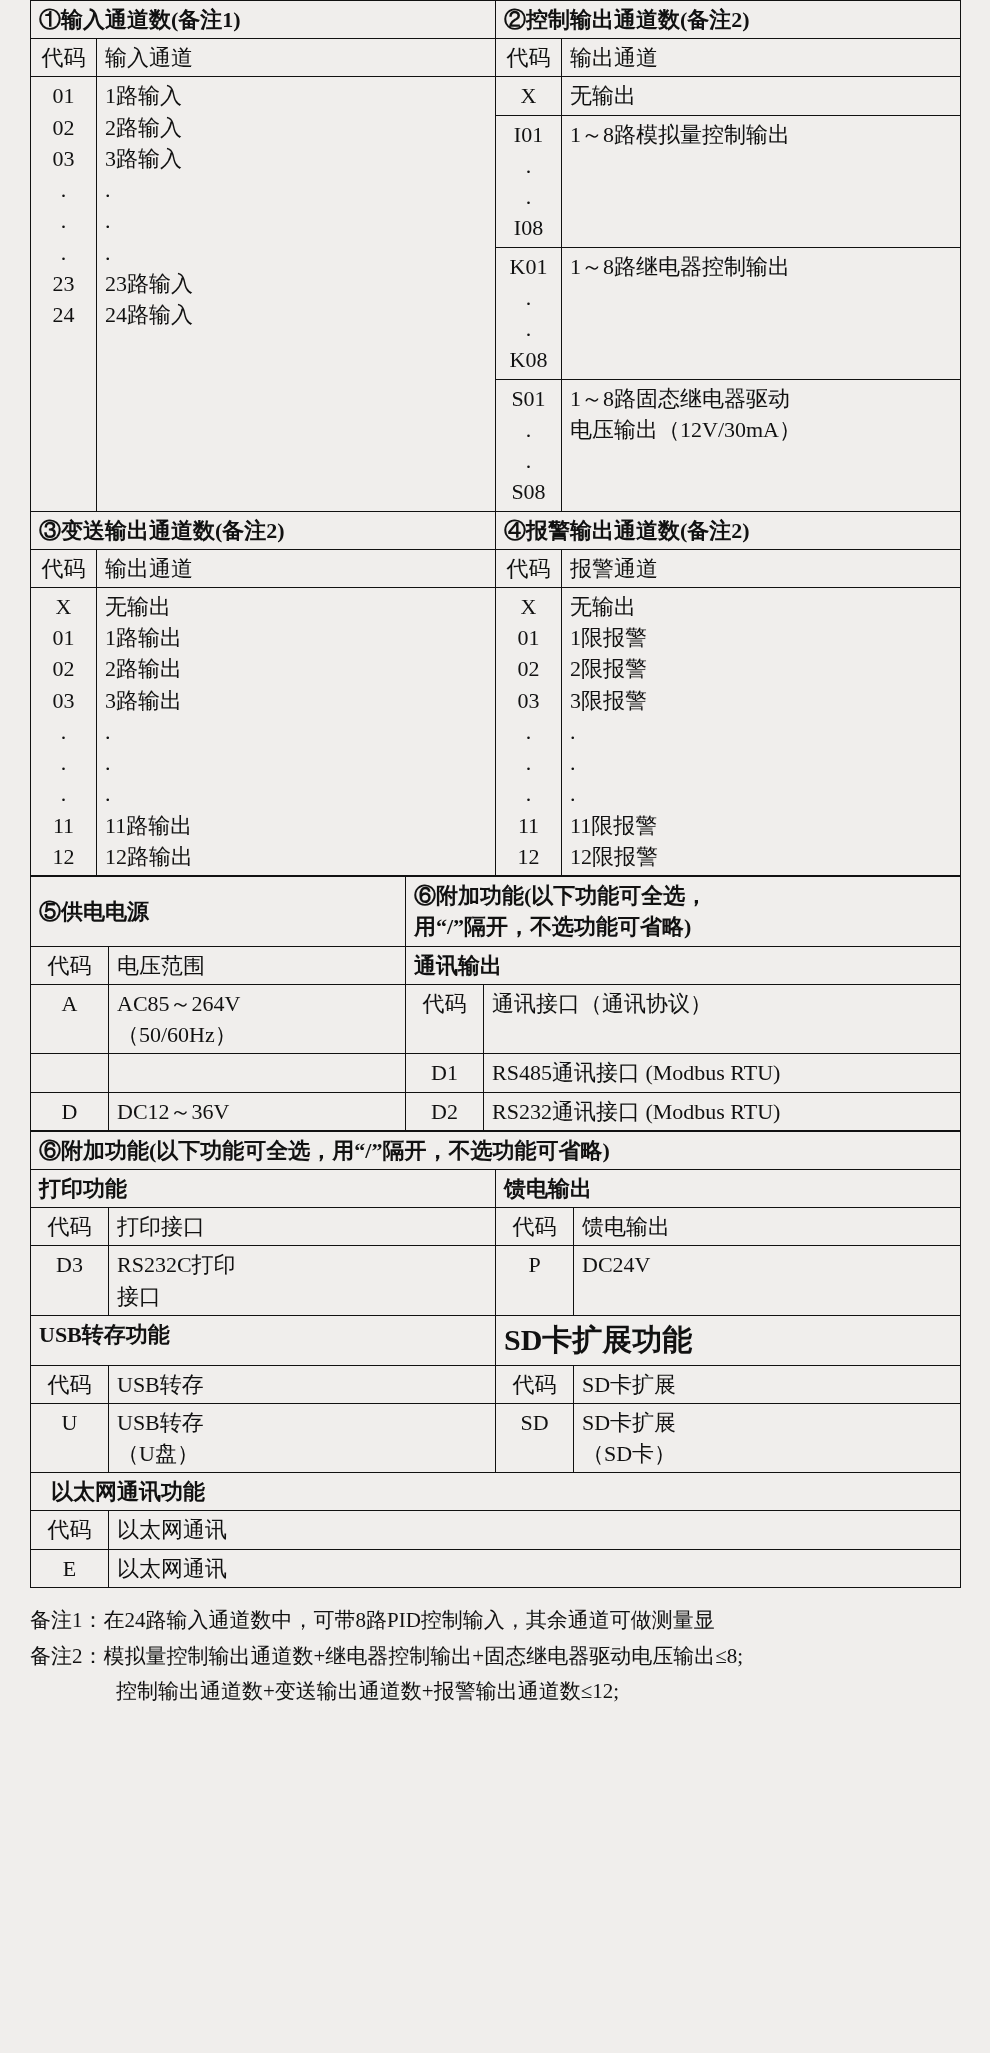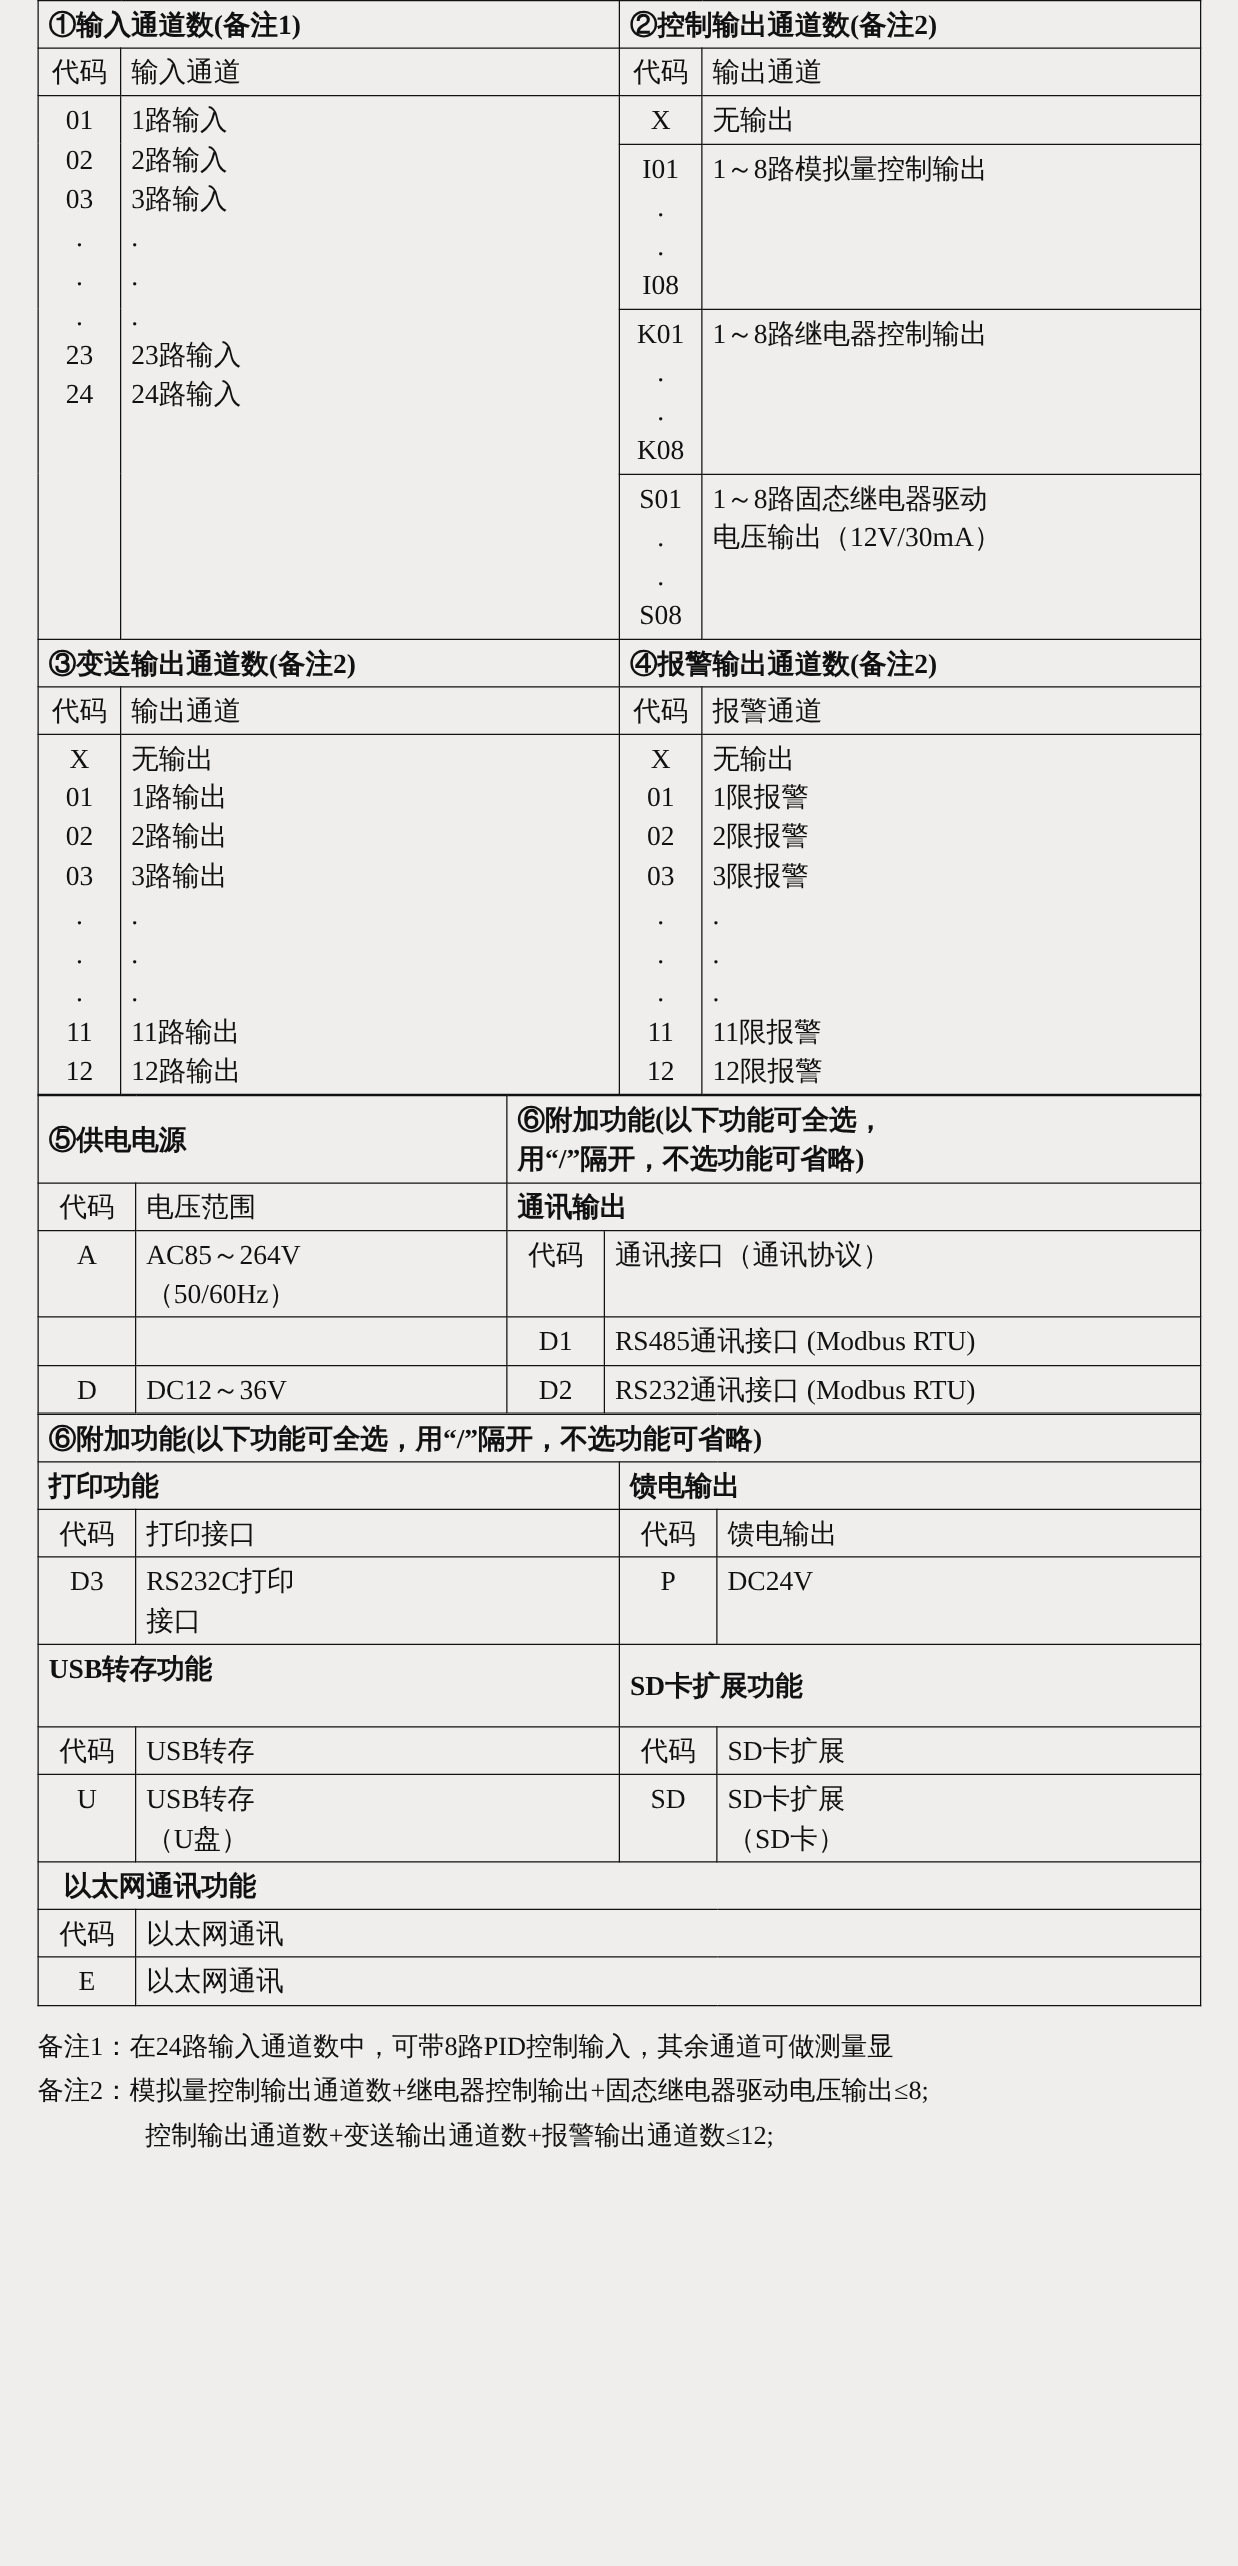--- a/index.html
+++ b/index.html
@@ -236,21 +236,21 @@
     <tr>
       <td class="ctr">D3</td>
       <td class="list">RS232C打印
 接口</td>
       <td class="ctr">P</td>
       <td>DC24V</td>
     </tr>
 
     <tr>
       <td class="hdr2" colspan="2" style="font-size:22px;padding:3px 8px;">USB转存功能</td>
-      <td class="hdr2" colspan="2" style="font-size:22px;padding:17px 8px;">SD卡扩展功能</td>
+      <td class="hdr2" colspan="2" style="font-size:30px;padding:3px 8px;">SD卡扩展功能</td>
     </tr>
     <tr>
       <td class="ctr">代码</td>
       <td>USB转存</td>
       <td class="ctr">代码</td>
       <td>SD卡扩展</td>
     </tr>
     <tr>
       <td class="ctr">U</td>
       <td class="list">USB转存

